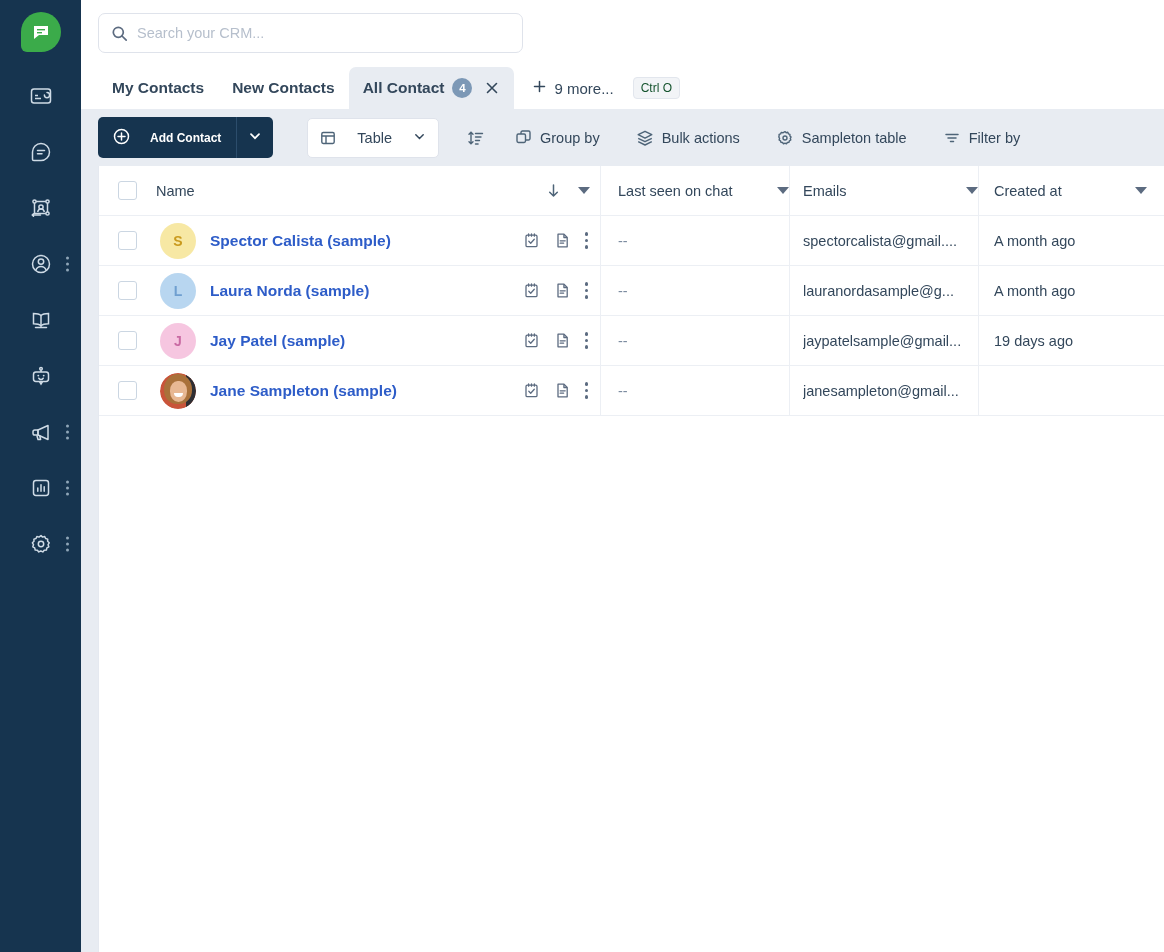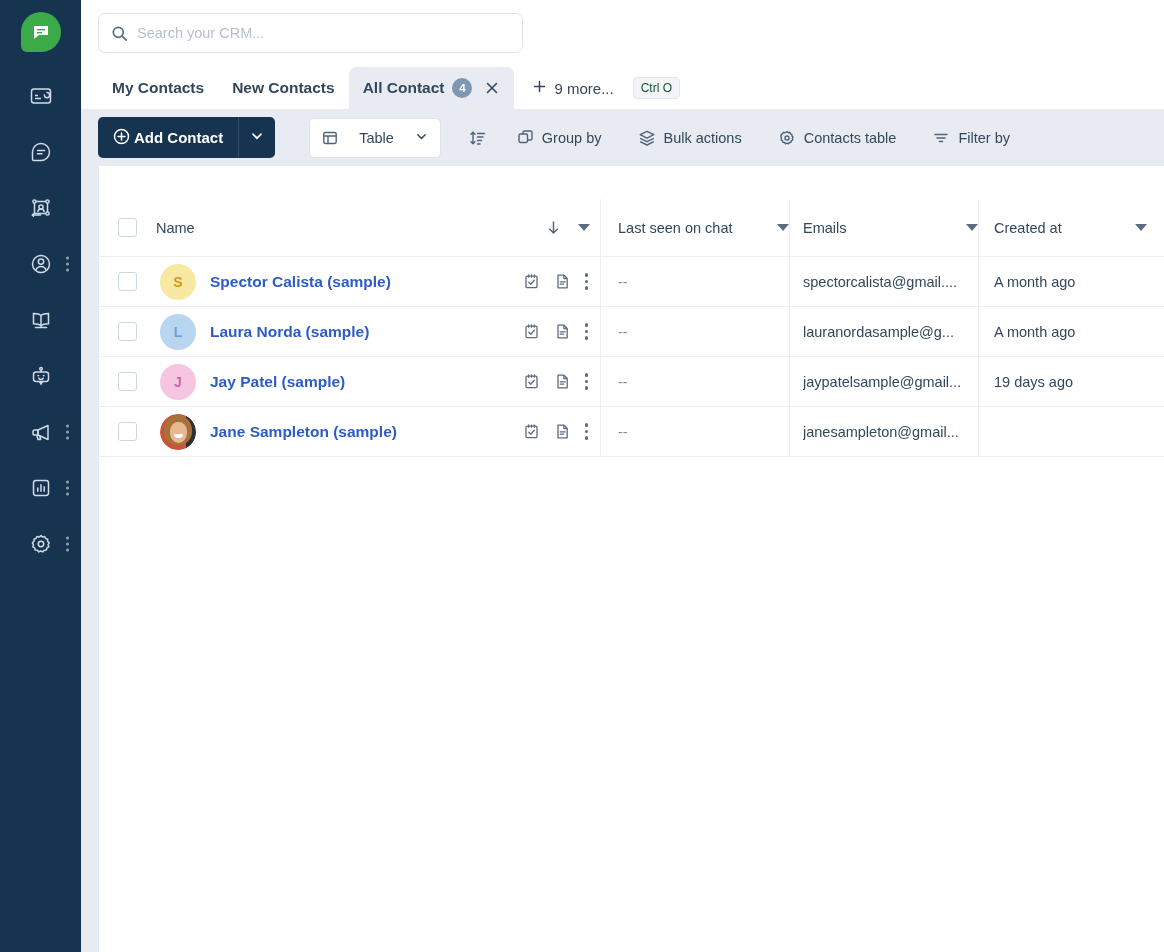--- a/index.html
+++ b/index.html
@@ -127,22 +127,22 @@
     gap: 0;
     flex: 0 0 auto;
   }
   .btn-primary {
     display: flex; align-items: stretch;
     background: #16344f; color: #fff;
     border-radius: 5px; height: 41px;
     overflow: hidden; cursor: pointer;
   }
   .btn-primary .lbl {
-    display: flex; align-items: center; gap: 4px;
-    padding: 0 15px; font-size: 15px; font-weight: bold;
+    display: flex; align-items: center; gap: 20px;
+    padding: 0 15px; font-size: 12px; font-weight: bold;
   }
   .btn-primary .caret {
     display: flex; align-items: center; justify-content: center;
     width: 37px;
     border-left: 1px solid #2c4d6c;
   }
   .btn-white {
     display: flex; align-items: center; gap: 21px;
     background: #fff; border: 1px solid #dfe3eb;
     border-radius: 5px; height: 40px; padding: 0 12px;
@@ -167,21 +167,21 @@
     height: 100%;
     border-left: 1px solid #e5e9f0;
     display: flex; flex-direction: column;
   }
   .trow {
     display: flex; align-items: center;
     height: 50px;
     border-bottom: 1px solid #eceff4;
     flex: 0 0 auto;
   }
-  .thead { height: 58px; margin-top: 33px; }
+  .thead { height: 50px; }
   .c-check {
     width: 57px; flex: 0 0 57px;
     display: flex; align-items: center; justify-content: center;
   }
   .cbox {
     width: 19px; height: 19px; border-radius: 3px;
     border: 1px solid #cbd6e2; background: #fff;
     cursor: pointer;
   }
   .c-name {
@@ -490,21 +490,21 @@
         <span>Bulk actions</span>
       </div>
 
       <div class="tool-item">
         <span class="tool-icon">
           <svg width="18" height="18" viewBox="0 0 18 18" fill="none" stroke="#4e6478" stroke-width="1.4">
             <circle cx="9" cy="9" r="2"></circle>
             <path d="M9 2.6l1.2 1.1 1.6-.4.6 1.5 1.5.5v1.6l1.2 1.1-.8 1.4.5 1.6-1.4.8-.4 1.5-1.6.2-1 1.3-1.4-.7-1.5.7-1-1.3-1.6-.2-.4-1.5-1.4-.8.5-1.6-.8-1.4L3.1 7V5.4l1.5-.5.6-1.5 1.6.4z" stroke-linejoin="round"></path>
           </svg>
         </span>
-        <span>Contacts table</span>
+        <span>Sampleton table</span>
       </div>
 
       <div class="tool-item">
         <span class="tool-icon">
           <svg width="18" height="18" viewBox="0 0 18 18" fill="none" stroke="#4e6478" stroke-width="1.5" stroke-linecap="round">
             <path d="M3 5.5h12M5 9h8M7.5 12.5h3"></path>
           </svg>
         </span>
         <span>Filter by</span>
       </div>

